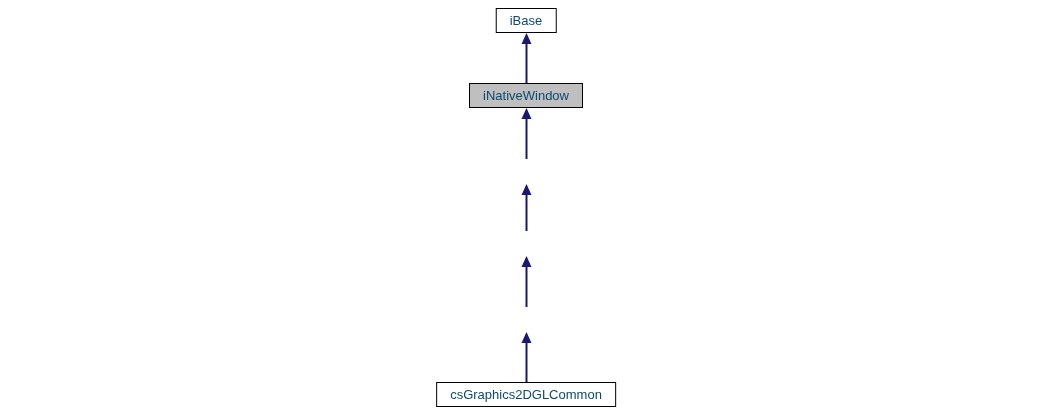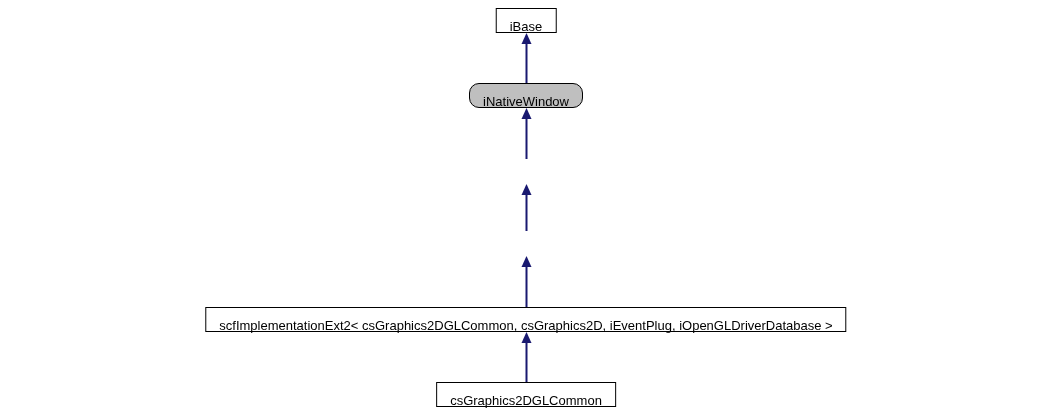--- a/index.html
+++ b/index.html
@@ -15,31 +15,30 @@
     font-family: "Liberation Sans", sans-serif;
     overflow: hidden;
   }
   .node {
     position: absolute;
     left: 526px;
     transform: translateX(-50%);
     height: 25px;
     line-height: 23px;
     box-sizing: border-box;
-    padding: 6px 13px;
+    padding: 0 13px;
     border: 1px solid #000000;
     background: var(--node-fill, #ffffff);
-    color: #000000;
+    color: #0c4a6e;
     font-size: 13px;
     white-space: nowrap;
     text-align: center;
   }
   .node.highlighted {
     background: var(--highlight-fill, #bfbfbf);
-    border-radius: 10px;
   }
   .connector {
     position: absolute;
     left: 526px;
     transform: translateX(-50%);
     width: 11px;
     display: flex;
     flex-direction: column;
     align-items: center;
   }
@@ -60,21 +59,20 @@
 <body>
 
 <div class="canvas">
 
   <div class="node" style="top:8px">iBase</div>
 
   <div class="node highlighted" style="top:83px">iNativeWindow</div>
 
 
 
-  <div class="node" style="top:307px">scfImplementationExt2&lt; csGraphics2DGLCommon, csGraphics2D, iEventPlug, iOpenGLDriverDatabase &gt;</div>
 
   <div class="node" style="top:382px">csGraphics2DGLCommon</div>
 
   <div class="connector" style="top:33px;height:50px">
     <div class="arrowhead"></div>
     <div class="arrow-line"></div>
   </div>
 
   <div class="connector" style="top:108px;height:51px">
     <div class="arrowhead"></div>

